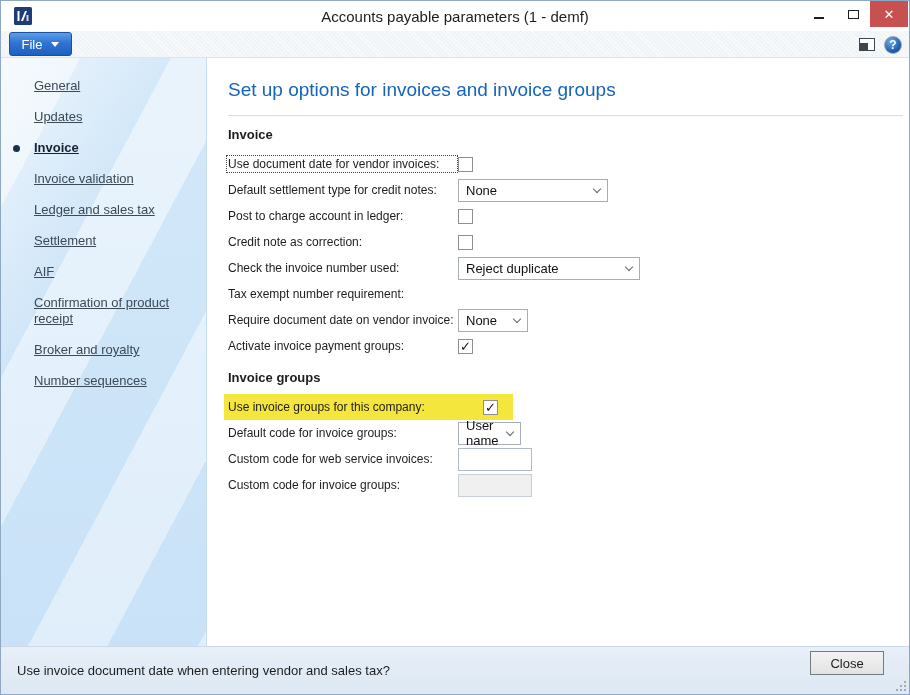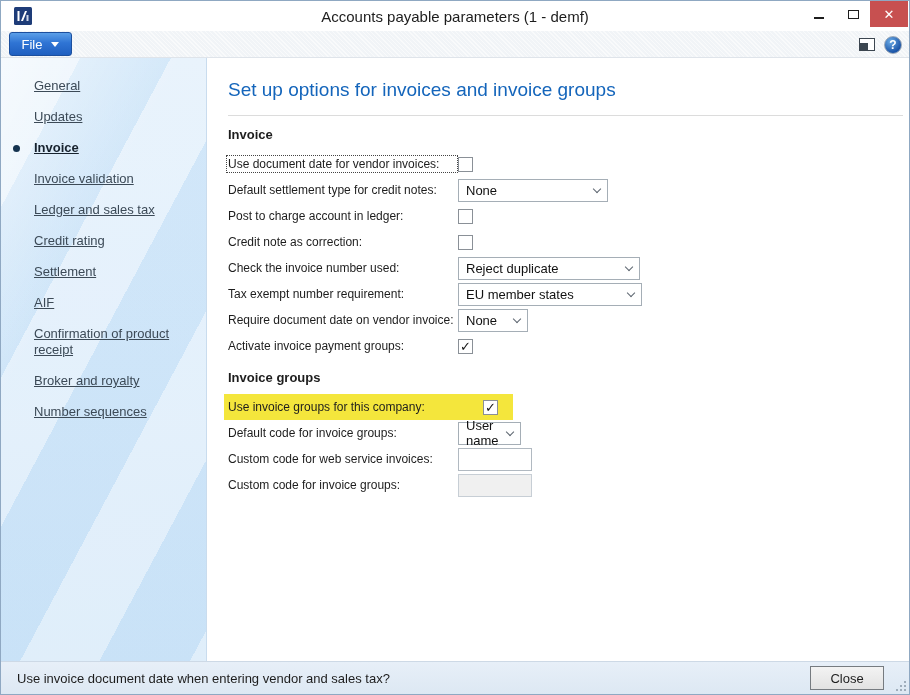--- a/index.html
+++ b/index.html
@@ -70,21 +70,21 @@
     height:23px; flex:none; border:1px solid #a5aeb6; background:#fff;
     display:flex; align-items:center; justify-content:space-between;
     padding:0 7px; font-size:13px; color:#111; cursor:default;
   }
   .chev { width:6px; height:6px; border-right:1.5px solid #5d6670; border-bottom:1.5px solid #5d6670; transform:rotate(45deg); margin-top:-3px; flex:none; }
   .input { height:23px; flex:none; border:1px solid #b1b9c1; background:#fff; }
   .input.disabled { background:#f0f0f0; border-color:#c7ced5; }
   .row.highlight { background:#f4e63c; width:fit-content; padding:3px 15px 3px 4px; margin-left:-4px;gap:25px; }
   
   .statusbar {
-    position:absolute; left:0; right:0; bottom:0; height:33px;
+    position:absolute; left:0; right:0; bottom:0; height:48px;
     background:linear-gradient(#e7eff8,#dde8f3);
     border-top:1px solid #cdd9e6;
     display:flex; align-items:center; padding:0 16px; font-size:13px; color:#1d1d1d;
   }
   .close-btn {
     position:absolute; right:25px; top:4px; width:74px; height:24px;
     background:linear-gradient(#f3f3f3,#e2e2e2); border:1px solid #767b80;
     font-size:13px; color:#1d1d1d; display:flex; align-items:center; justify-content:center; cursor:default;text-align:center;
   }
   .grip { position:absolute; right:3px; bottom:3px; width:9px; height:9px; }
@@ -135,21 +135,20 @@
     </div>
   </div>
 
   <div class="bodyarea">
     <div class="sidebar">
         <div class="side-item"><div style="display: inline;">General</div></div>
         <div class="side-item"><div style="display: inline;">Updates</div></div>
         <div class="side-item selected"><div class="bullet"></div><div style="display: inline;">Invoice</div></div>
         <div class="side-item"><div style="display: inline;">Invoice validation</div></div>
         <div class="side-item"><div style="display: inline;">Ledger and sales tax</div></div>
-        <div class="side-item"><div style="display: inline;">Credit rating</div></div>
         <div class="side-item"><div style="display: inline;">Settlement</div></div>
         <div class="side-item"><div style="display: inline;">AIF</div></div>
         <div class="side-item"><div style="display: inline;">Confirmation of product receipt</div></div>
         <div class="side-item"><div style="display: inline;">Broker and royalty</div></div>
         <div class="side-item"><div style="display: inline;">Number sequences</div></div>
       </div>
     <div class="content">
       <div class="heading">Set up options for invoices and invoice groups</div>
       <div class="separator"></div>
       <div>
@@ -175,24 +174,20 @@
           </div>
           <div class="row">
             <div class="row-label">Check the invoice number used:</div>
             <div class="select" style="width: 182px;">
               <div>Reject duplicate</div>
               <div class="chev"></div>
             </div>
           </div>
           <div class="row">
             <div class="row-label">Tax exempt number requirement:</div>
-            <div class="select" style="width: 184px;">
-              <div>EU member states</div>
-              <div class="chev"></div>
-            </div>
           </div>
           <div class="row">
             <div class="row-label">Require document date on vendor invoice:</div>
             <div class="select" style="width: 70px;">
               <div>None</div>
               <div class="chev"></div>
             </div>
           </div>
           <div class="row">
             <div class="row-label">Activate invoice payment groups:</div>

